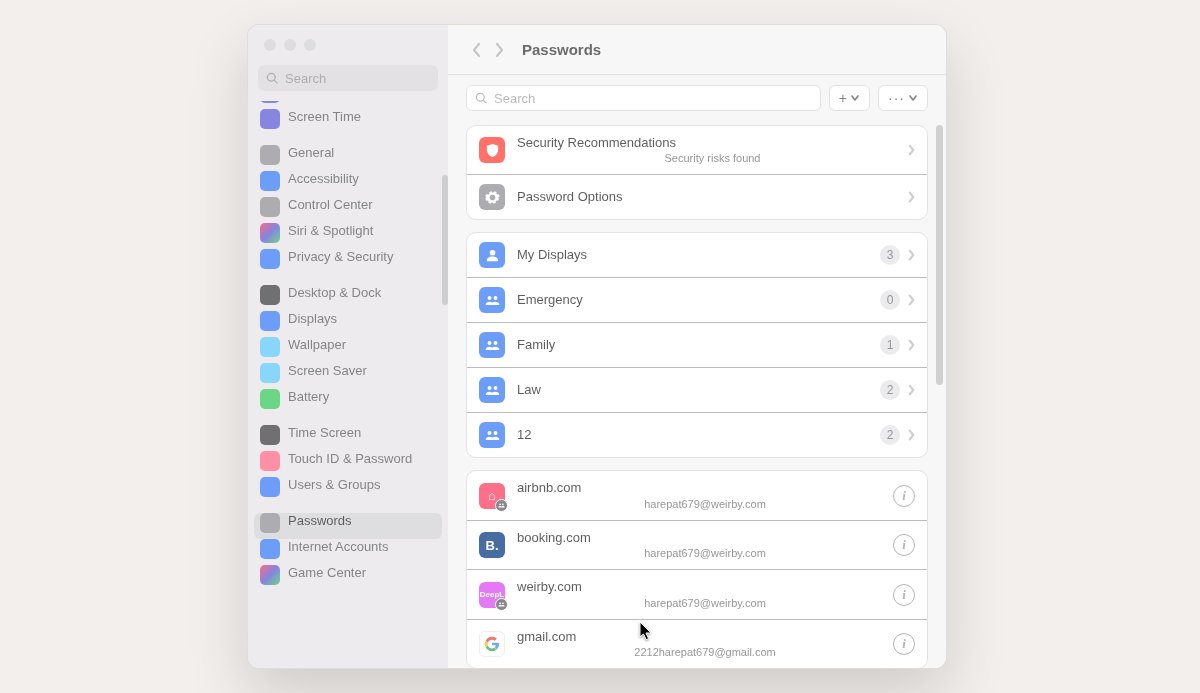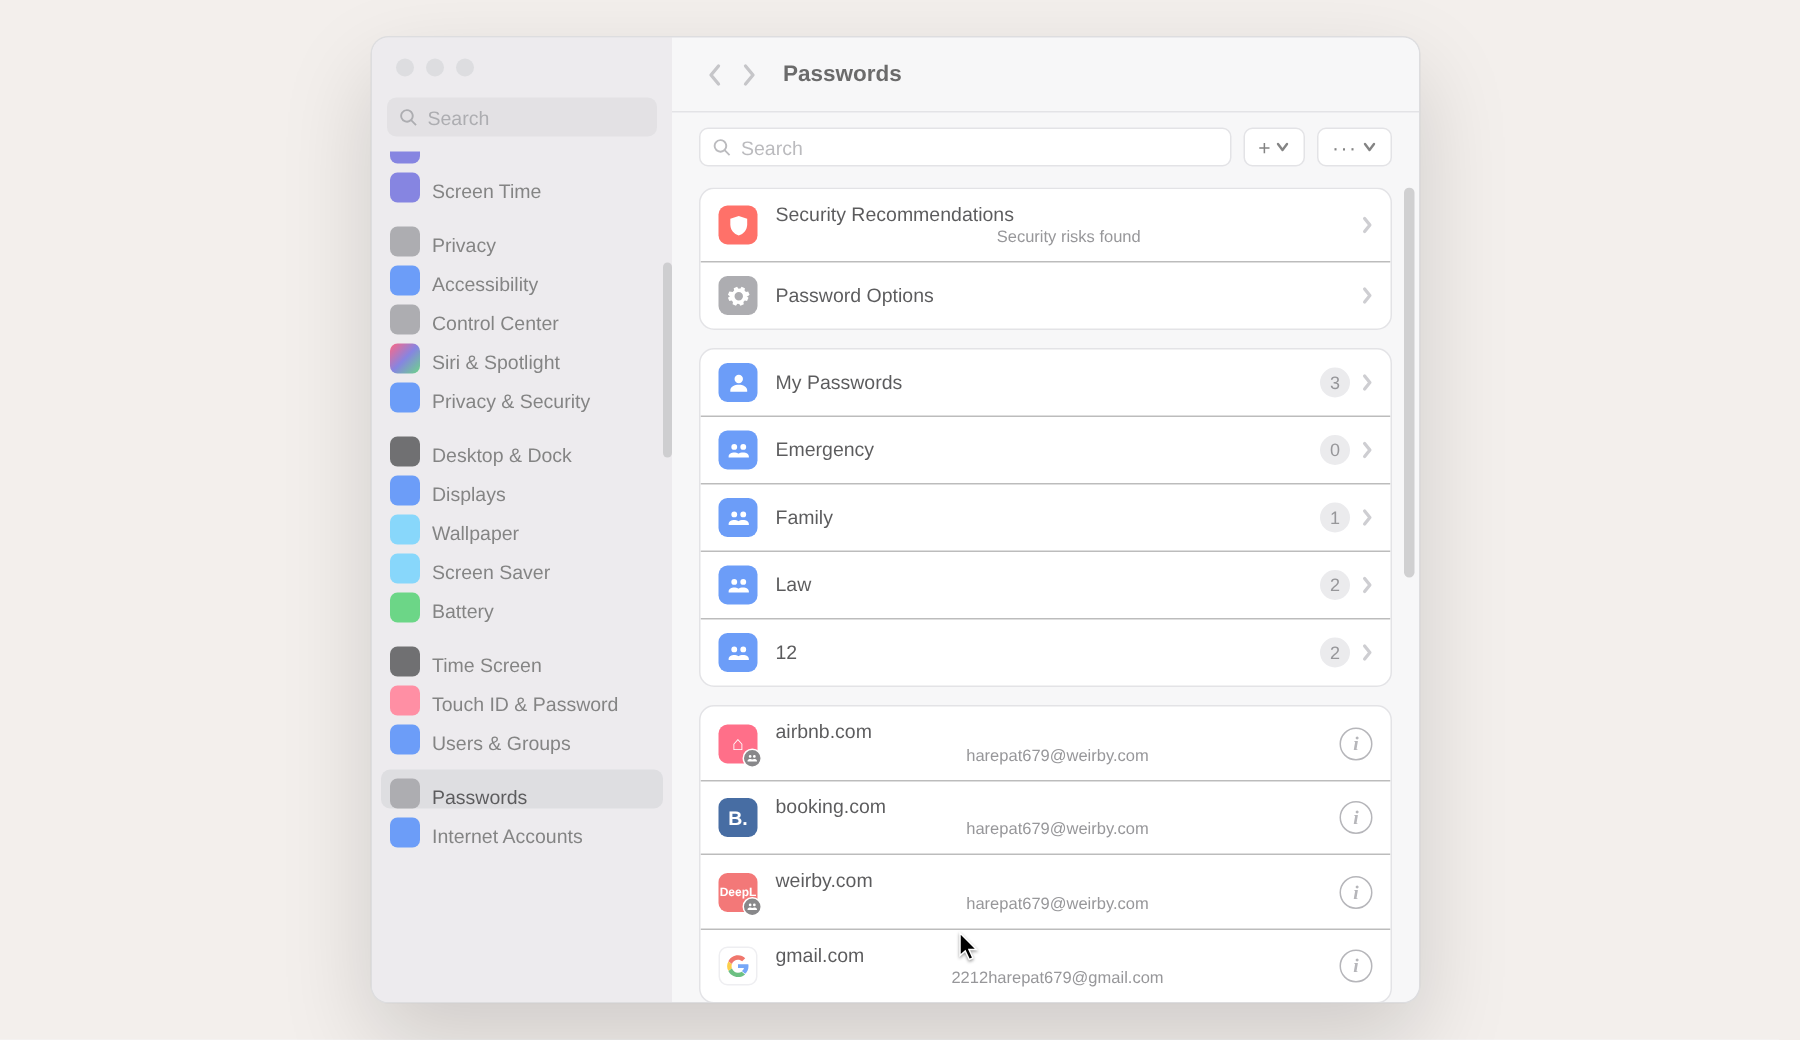--- a/index.html
+++ b/index.html
@@ -27,21 +27,21 @@
   .dim{position:absolute;inset:0;background:rgba(255,255,255,.28);pointer-events:none;z-index:5;}
   
   .sidebar{width:200px;flex:0 0 200px;background:var(--sidebar);display:flex;flex-direction:column;position:relative;}
   .traffic{display:flex;gap:8px;padding:14px 0 10px 16px;}
   .dot{width:12px;height:12px;border-radius:50%;background:#d0d0d4;}
   .sb-search{margin:4px 10px 10px;background:rgba(0,0,0,.06);border-radius:6px;height:26px;
     display:flex;align-items:center;padding:0 8px;color:#8e8e93;font-size:13px;}
   .sb-search svg{width:13px;height:13px;margin-right:6px;fill:#8e8e93;}
   .sb-scroll{flex:1;overflow:hidden;padding:0 6px 8px;position:relative;}
   .sb-group{padding-top:10px;}
-  .sb-item{display:flex;align-items:flex-end;gap:8px;height:26px;padding:0 6px;border-radius:6px;
+  .sb-item{display:flex;align-items:flex-start;gap:8px;height:26px;padding:0 6px;border-radius:6px;
     font-size:13px;color:#555;}
   .sb-item.selected{background:#d2d1d6;color:#1d1d1f;}
   .sb-icon{width:20px;height:20px;border-radius:5px;display:inline-flex;align-items:center;justify-content:center;
     color:#fff;font-size:11px;flex:0 0 20px;}
   .sb-scrollbar{position:absolute;right:0;top:150px;width:6px;height:130px;background:rgba(0,0,0,.18);border-radius:3px;}
   
   .c-blue{background:#3478f6;} .c-gray{background:#8e8e93;} .c-dark{background:#3a3a3c;}
   .c-purple{background:#5856d6;} .c-red{background:#ff3b30;} .c-green{background:#34c759;}
   .c-teal{background:#5ac8fa;} .c-pink{background:#ff6482;}
   .c-multi{background:linear-gradient(135deg,#ff2d55,#5856d6,#34c759);}
@@ -74,21 +74,21 @@
   .count-badge{min-width:20px;height:20px;padding:0 6px;border-radius:10px;background:var(--badge);
     color:#6f6f73;font-size:12px;display:flex;align-items:center;justify-content:center;margin-right:8px;}
   .info-btn{width:22px;height:22px;border-radius:11px;border:1.7px solid #9a9aa0;color:#9a9aa0;
     display:flex;align-items:center;justify-content:center;font-family:Georgia,serif;font-style:italic;
     font-size:13px;font-weight:600;}
   
   .site{width:26px;height:26px;border-radius:6px;margin-right:12px;flex:0 0 26px;
     display:flex;align-items:center;justify-content:center;font-weight:700;font-size:13px;position:relative;}
   .site-airbnb{background:#ff385c;color:#fff;}
   .site-booking{background:#003580;color:#fff;}
-  .site-deepl{background:#ef4444;color:#fff;font-size:8px;}
+  .site-deepl{background:#d946ef;color:#fff;font-size:8px;}
   .site-gmail{background:#fff;border:1px solid #e8e8ec;}
   .mini-share{position:absolute;right:-3px;bottom:-3px;width:13px;height:13px;border-radius:50%;
     background:#5a5a5e;border:1.5px solid #fff;display:flex;align-items:center;justify-content:center;}
   .mini-share svg{width:7px;height:7px;fill:#fff;}
   .main-scrollbar{position:absolute;right:3px;top:0;width:7px;height:260px;background:rgba(0,0,0,.22);border-radius:4px;}
   
   .cursor{position:absolute;left:391px;top:596px;z-index:10;}
   .cursor svg{width:14px;height:20px;filter:drop-shadow(0 1px 1px rgba(0,0,0,.4));}
 </style>
 </head>
@@ -113,21 +113,21 @@
           <span class="sb-icon c-purple"></span>
           <span></span>
         </div>
         <div class="sb-item">
           <span class="sb-icon c-purple"></span>
           <span>Screen Time</span>
         </div>
         <div class="sb-group"></div>
         <div class="sb-item">
           <span class="sb-icon c-gray"></span>
-          <span>Privacy</span>
+          <span>General</span>
         </div>
         <div class="sb-item">
           <span class="sb-icon c-blue"></span>
           <span>Accessibility</span>
         </div>
         <div class="sb-item">
           <span class="sb-icon c-gray"></span>
           <span>Control Center</span>
         </div>
         <div class="sb-item">
@@ -173,20 +173,24 @@
           <span>Users &amp; Groups</span>
         </div>
         <div class="sb-group"></div>
         <div class="sb-item selected">
           <span class="sb-icon c-gray"></span>
           <span>Passwords</span>
         </div>
         <div class="sb-item">
           <span class="sb-icon c-blue"></span>
           <span>Internet Accounts</span>
+        </div>
+        <div class="sb-item">
+          <span class="sb-icon c-multi"></span>
+          <span>Game Center</span>
         </div>
       </div>
     <div class="sb-scrollbar"></div>
   </aside>
 
   <main class="main">
     <div class="toolbar">
       <div class="nav-btn">
           <svg viewBox="0 0 10 16">
             <polyline points="7,2 2,8 7,14"></polyline>
@@ -256,21 +260,21 @@
           </div>
         </div>
       <div class="section" id="groups-section">
           <div class="row small">
             <span class="row-icon c-blue">
               <svg viewBox="0 0 16 16">
                 <path d="M8 2a3 3 0 110 6 3 3 0 010-6zm0 7c3 0 6 1.4 6 4v1H2v-1c0-2.6 3-4 6-4z"></path>
               </svg>
             </span>
             <div class="row-body">
-              <div class="row-title">My Passwords</div>
+              <div class="row-title">My Displays</div>
             </div>
             <span class="count-badge">3</span>
             <span class="chev">
               <svg viewBox="0 0 8 12">
                 <polyline points="2,1 6,6 2,11"></polyline>
               </svg>
             </span>
           </div>
           <div class="row small">
             <span class="row-icon c-blue">

